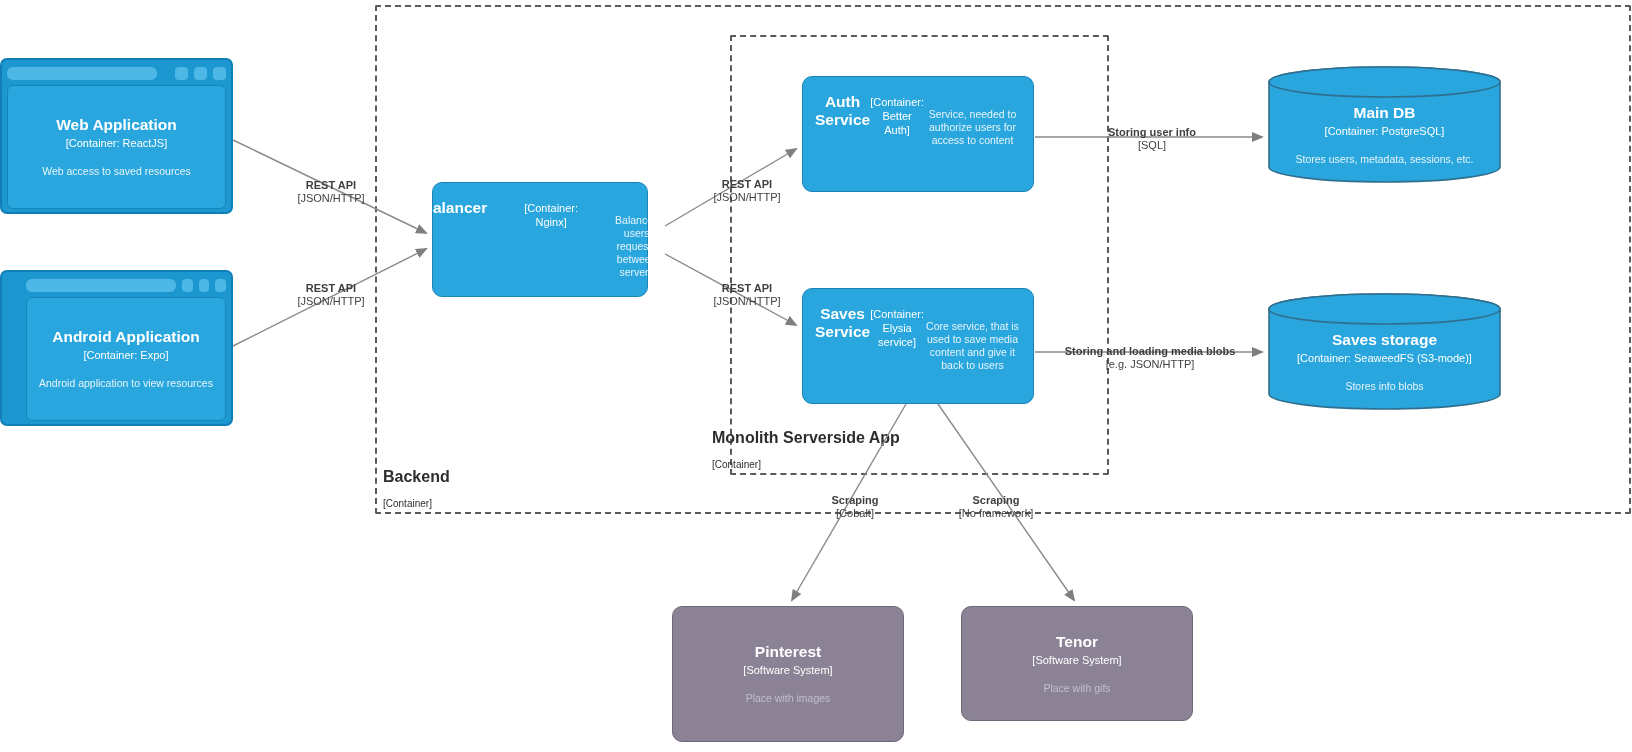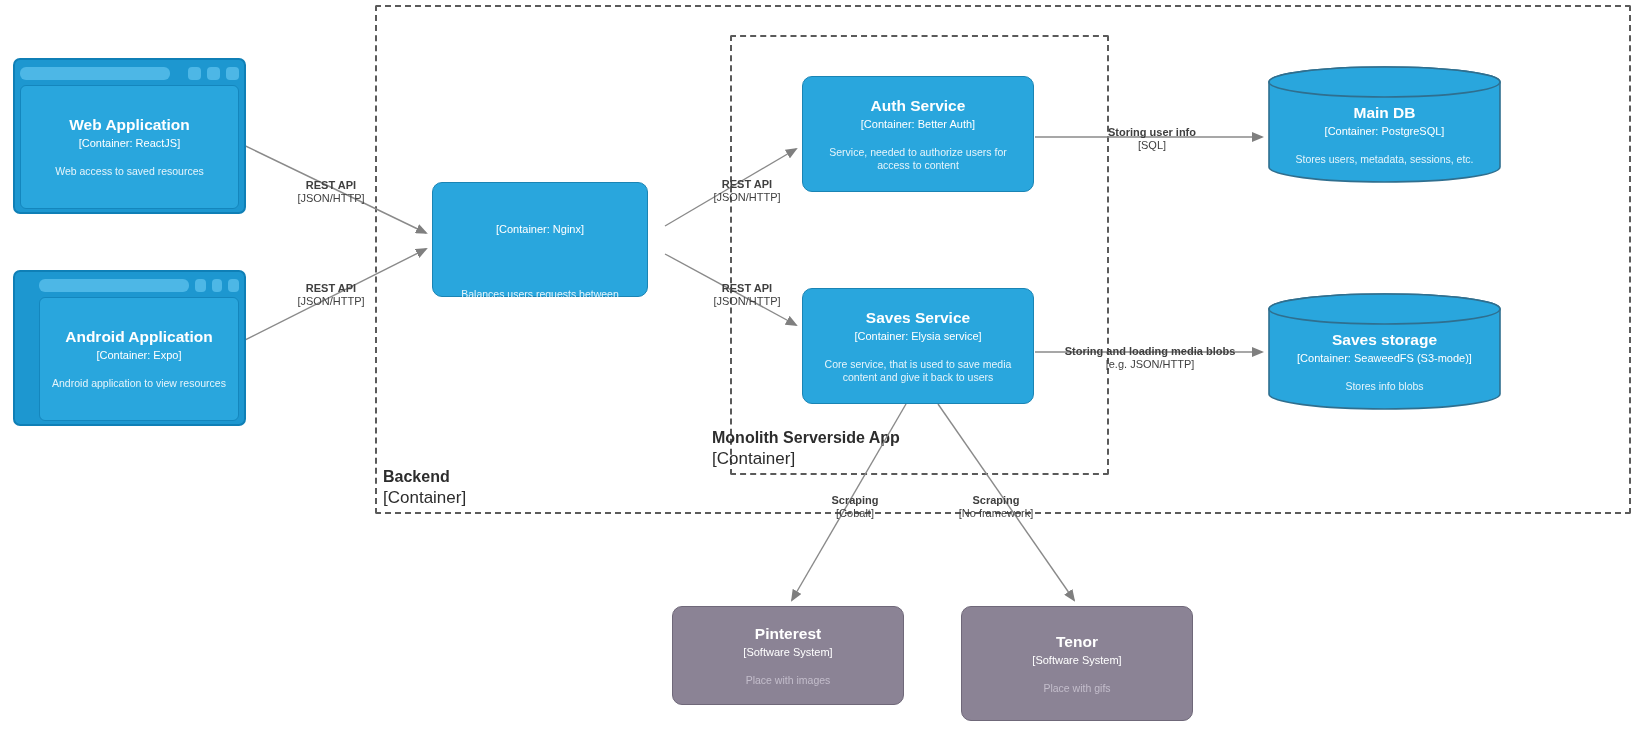--- a/index.html
+++ b/index.html
@@ -3,44 +3,44 @@
 <meta charset="utf-8">
 <style>
   html,body{margin:0;padding:0;background:#ffffff;}
   #canvas{
     position:relative;width:1632px;height:752px;background:#ffffff;overflow:hidden;
     font-family:"Liberation Sans",sans-serif;
   }
   .dashed-group{position:absolute;border:2px dashed #5a5a5a;border-radius:2px;background:transparent;}
   .group-label{position:absolute;color:#2d2d2d;}
   .group-label .g-title{font-weight:bold;font-size:16px;}
-  .group-label .g-meta{font-size:17px;margin-top:2px;}
+  .group-label .g-meta{font-size:10px;margin-top:12px;}
 
   .node{position:absolute;box-sizing:border-box;color:#ffffff;text-align:center;}
   .node-title{font-weight:bold;font-size:15.5px;line-height:18px;}
   .node-meta{font-size:11px;line-height:14px;margin-top:2px;}
   .node-desc{font-size:10.5px;line-height:13px;margin-top:15px;color:rgba(255,255,255,0.88);}
 
   
   .browser{
-    background:#1d97d0;border:2px solid #0f7fb6;border-radius:7px;padding:4px 5px 5px 5px;margin-left:13px;
+    background:#1d97d0;border:2px solid #0f7fb6;border-radius:7px;padding:4px 5px 5px 5px;
   }
   .browser .bar{height:18px;display:flex;align-items:center;margin-bottom:3px;}
   .browser .addr{flex:0 0 150px;height:13px;background:#4db7e6;border-radius:6px;}
   .browser .bar .sp{flex:1;}
   .browser .btn{width:13px;height:13px;background:#4db7e6;border-radius:4px;margin-left:6px;}
   .browser .panel{
     background:#29a6dd;border:1px solid #1486bd;border-radius:6px;
     height:122px;display:flex;flex-direction:column;justify-content:center;padding:0 10px;
   }
 
   
   .roundbox{
     background:#29a6dd;border:1px solid #1a84b4;border-radius:10px;
-    display:flex;flex-direction:column;justify-content:center;padding:2px 12px;
+    display:flex;justify-content:center;padding:16px 12px;
   }
 
   
   .graybox{
     background:#8b8395;border:1px solid #6f6879;border-radius:10px;
     display:flex;flex-direction:column;justify-content:center;padding:0 12px;
   }
   .graybox .node-desc{color:#c3bdcb;}
 
   
@@ -188,21 +188,21 @@
       <path d="M1,16 A115.5,15 0 0 1 232,16 L232,101 A115.5,15 0 0 1 1,101 Z" fill="#29a6dd" stroke="#2f6f8f" stroke-width="1.6"></path>
       <ellipse cx="116.5" cy="16" rx="115.5" ry="15" fill="#29a6dd" stroke="#2f6f8f" stroke-width="1.6"></ellipse>
     </svg>
     <div class="cyl-text">
       <div class="node-title">Saves storage</div>
       <div class="node-meta">[Container: SeaweedFS (S3-mode)]</div>
       <div class="node-desc">Stores info blobs</div>
     </div>
   </div>
 
-  <div class="node graybox" style="left:672px;top:606px;width:232px;height:99px;">
+  <div class="node graybox" style="left:672px;top:606px;width:232px;height:136px;">
     <div class="node-title">Pinterest</div>
     <div class="node-meta">[Software System]</div>
     <div class="node-desc">Place with images</div>
   </div>
 
   <div class="node graybox" style="left:961px;top:606px;width:232px;height:115px;">
     <div class="node-title">Tenor</div>
     <div class="node-meta">[Software System]</div>
     <div class="node-desc">Place with gifs</div>
   </div>

